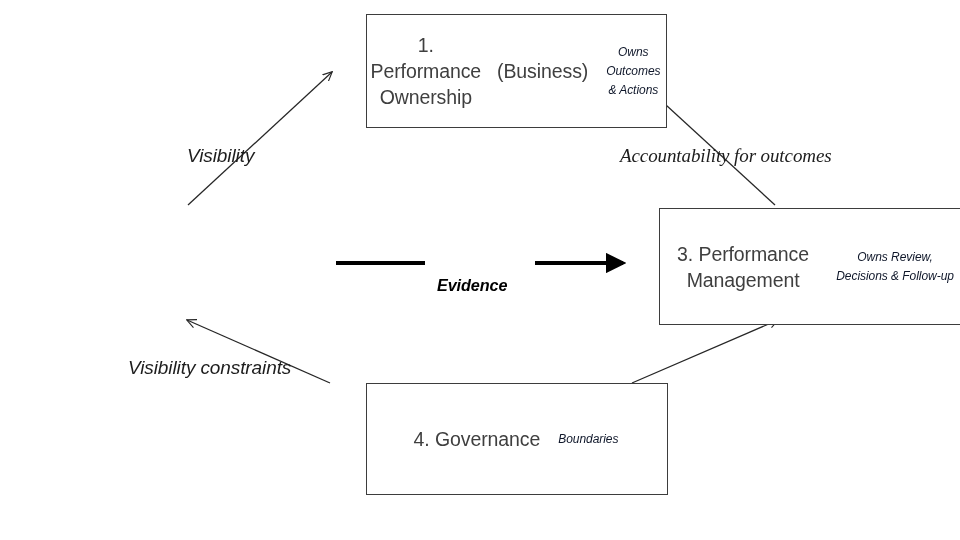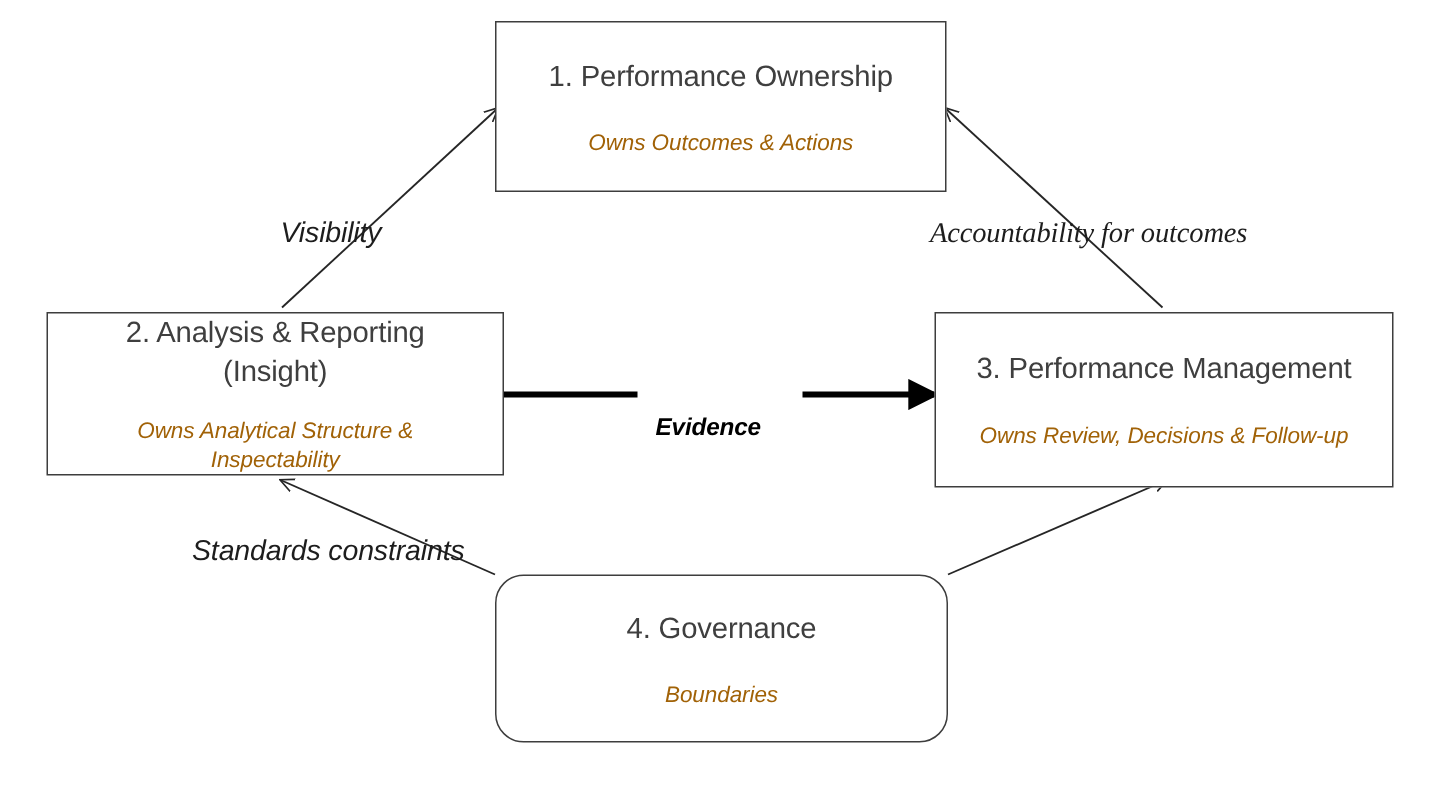--- a/index.html
+++ b/index.html
@@ -22,36 +22,37 @@
     width: 960px;
     height: 540px;
     pointer-events: none;
   }
   .node {
     position: absolute;
     box-sizing: border-box;
     border: 1.3px solid #3d3d3d;
     background: #ffffff;
     display: flex;
-    flex-direction: column;
+    flex-direction: row;
     align-items: center;
     justify-content: center;
     text-align: center;
+    margin-left: 36px;
   }
   .node-title {
     color: #3f3f3f;
     font-size: 19.5px;
     line-height: 26px;
     font-weight: 400;
     letter-spacing: -0.1px;
     padding: 0 8px;
   }
   .node-sub {
-    color: #a16207;
-    font-size: 15px;
+    color: #0f172a;
+    font-size: 12px;
     line-height: 19px;
     font-style: italic;
     letter-spacing: -0.05px;
     padding: 0 10px;
   }
   .gap-lg { height: 22px; }
   .gap-sm { height: 18px; }
 
   .edge-label {
     position: absolute;
@@ -90,46 +91,40 @@
     <line x1="336" y1="263" x2="425" y2="263" stroke="#000000" stroke-width="4"></line>
     <line x1="535" y1="263" x2="623" y2="263" stroke="#000000" stroke-width="4" marker-end="url(#arrow-thick)"></line>
 
     <line x1="330" y1="383" x2="187" y2="320" stroke="#262626" stroke-width="1.25" marker-end="url(#arrow-thin)"></line>
 
     <line x1="632" y1="383" x2="778" y2="320" stroke="#262626" stroke-width="1.25" marker-end="url(#arrow-thin)"></line>
   </svg>
 
   <div class="node" style="left:330px; top:14px; width:301px; height:114px;">
     <div class="node-title">1. Performance Ownership</div>
+    <div class="node-title">(Business)</div>
     <div class="gap-lg"></div>
     <div class="node-sub">Owns Outcomes &amp; Actions</div>
   </div>
 
-  <div class="node" style="left:31px; top:208px; width:305px; height:109px;">
-    <div class="node-title">2. Analysis &amp; Reporting</div>
-    <div class="node-title">(Insight)</div>
-    <div class="gap-sm"></div>
-    <div class="node-sub">Owns Analytical Structure &amp;</div>
-    <div class="node-sub">Inspectability</div>
-  </div>
 
   <div class="node" style="left:623px; top:208px; width:306px; height:117px;">
     <div class="node-title">3. Performance Management</div>
     <div class="gap-lg"></div>
     <div class="node-sub">Owns Review, Decisions &amp; Follow-up</div>
   </div>
 
-  <div class="node" style="left:330px; top:383px; width:302px; height:112px;border-radius:19px;">
+  <div class="node" style="left:330px; top:383px; width:302px; height:112px;">
     <div class="node-title">4. Governance</div>
     <div class="gap-lg"></div>
     <div class="node-sub">Boundaries</div>
   </div>
 
   <div class="edge-label" style="left:187px; top:145px;">Visibility</div>
 
   <div class="edge-label" style="left:620px; top:145px;font-family:Liberation Serif, serif;">Accountability for outcomes</div>
 
   <div class="edge-label strong" style="left:437px; top:253px;">Evidence</div>
 
-  <div class="edge-label" style="left:128px; top:357px;">Standards constraints</div>
+  <div class="edge-label" style="left:128px; top:357px;">Visibility constraints</div>
 
 
 </div>
 
 </body></html>

